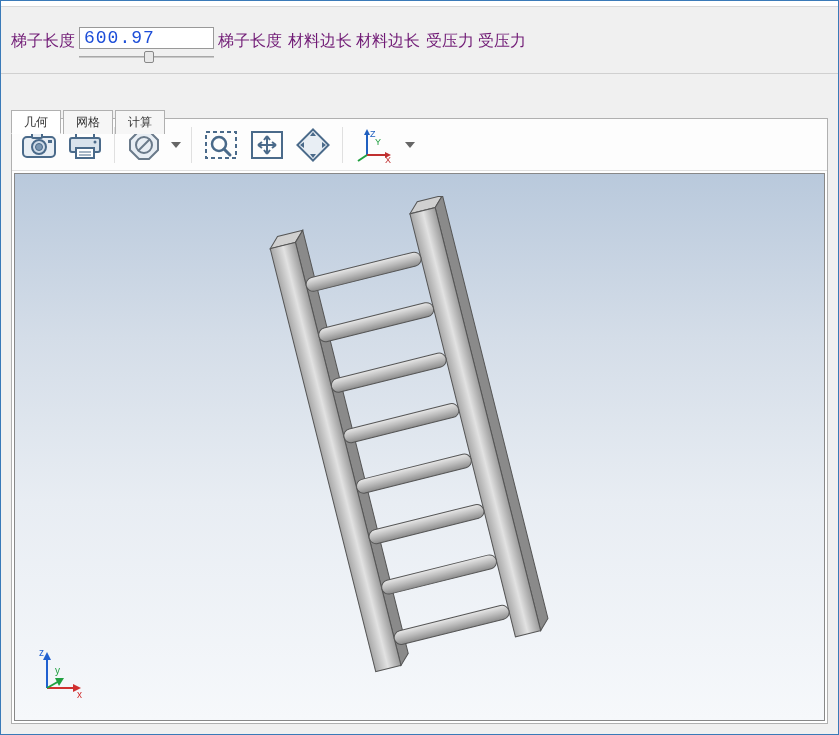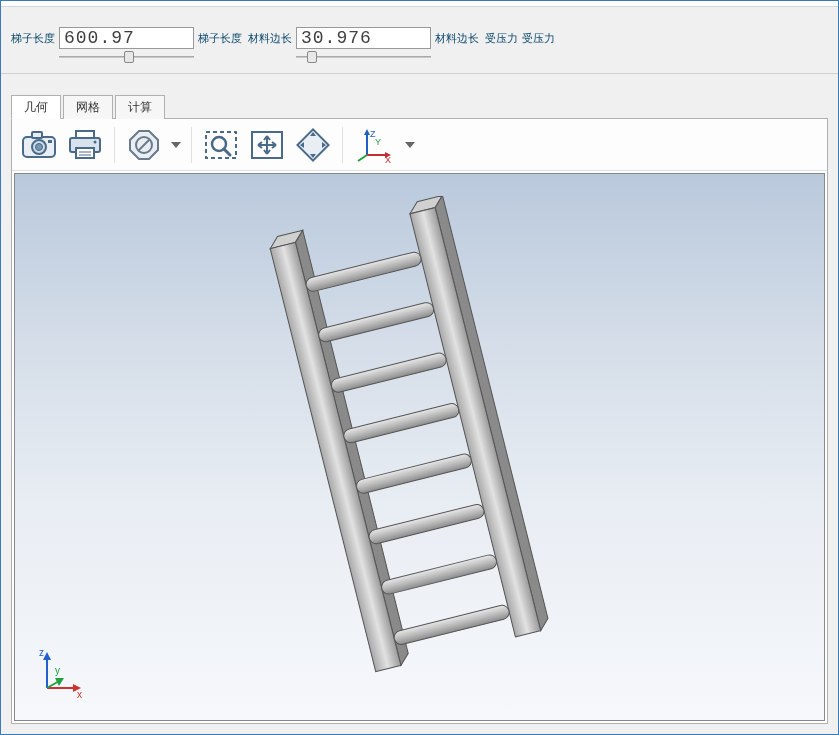--- a/index.html
+++ b/index.html
@@ -32,36 +32,36 @@
     padding: 20px 10px 10px 10px;
     background: #f0f0f0;
     border-bottom: 1px solid #d0d0d0;
   }
   .param-group {
     display: flex;
     align-items: flex-start;
     gap: 4px;
   }
   .param-label {
-    font-size: 11px;
-    color: #0c4a6e;
+    font-size: 16px;
+    color: #701a75;
     padding-top: 4px;
     white-space: nowrap;
   }
   .param-stack {
     display: flex;
     flex-direction: column;
     gap: 2px;
     width: 135px;
   }
   .param-input {
     font-family: "Courier New", monospace;
     font-size: 18px;
     font-weight: 400;
-    color: #404040;
+    color: #1d4ed8;
     border: 1px solid #999;
     background: #fff;
     padding: 0 4px;
     height: 22px;
     width: 100%;
     letter-spacing: 1px;
   }
   .slider-track {
     position: relative;
     height: 12px;
@@ -97,21 +97,21 @@
     margin-left: 0;
   }
   .tab {
     padding: 3px 12px 2px 12px;
     font-size: 12px;
     border: 1px solid #b0b0b0;
     border-bottom: none;
     background: #f6f6f6;
     cursor: pointer;
     position: relative;
-    top: 1px;
+    top: 16px;
   }
   .tab.active {
     background: #fff;
     border-bottom: 1px solid #fff;
     z-index: 2;
   }
   .panel {
     flex: 1;
     border: 1px solid #b0b0b0;
     background: #fff;
@@ -190,27 +190,20 @@
         <div class="slider-track">
           <div class="slider-line"></div>
           <div class="slider-thumb" style="left:48%"></div>
         </div>
       </div>
       <span class="param-label">梯子长度</span>
     </div>
 
     <div class="param-group">
       <span class="param-label">材料边长</span>
-      <div class="param-stack">
-        <input class="param-input" value="30.976" style="">
-        <div class="slider-track">
-          <div class="slider-line"></div>
-          <div class="slider-thumb" style="left:8%"></div>
-        </div>
-      </div>
       <span class="param-label">材料边长</span>
     </div>
 
     <div class="param-group">
       <span class="param-label">受压力</span>
       <span class="param-label">受压力</span>
     </div>
 
   </div>
 

